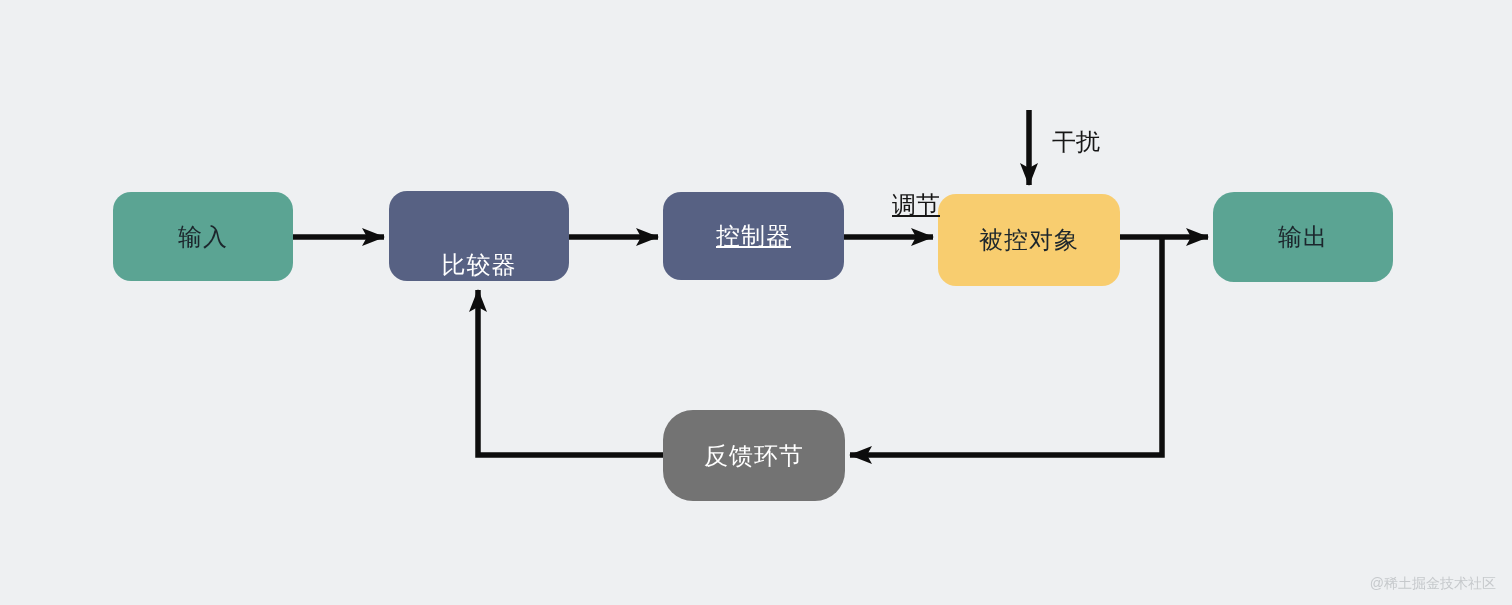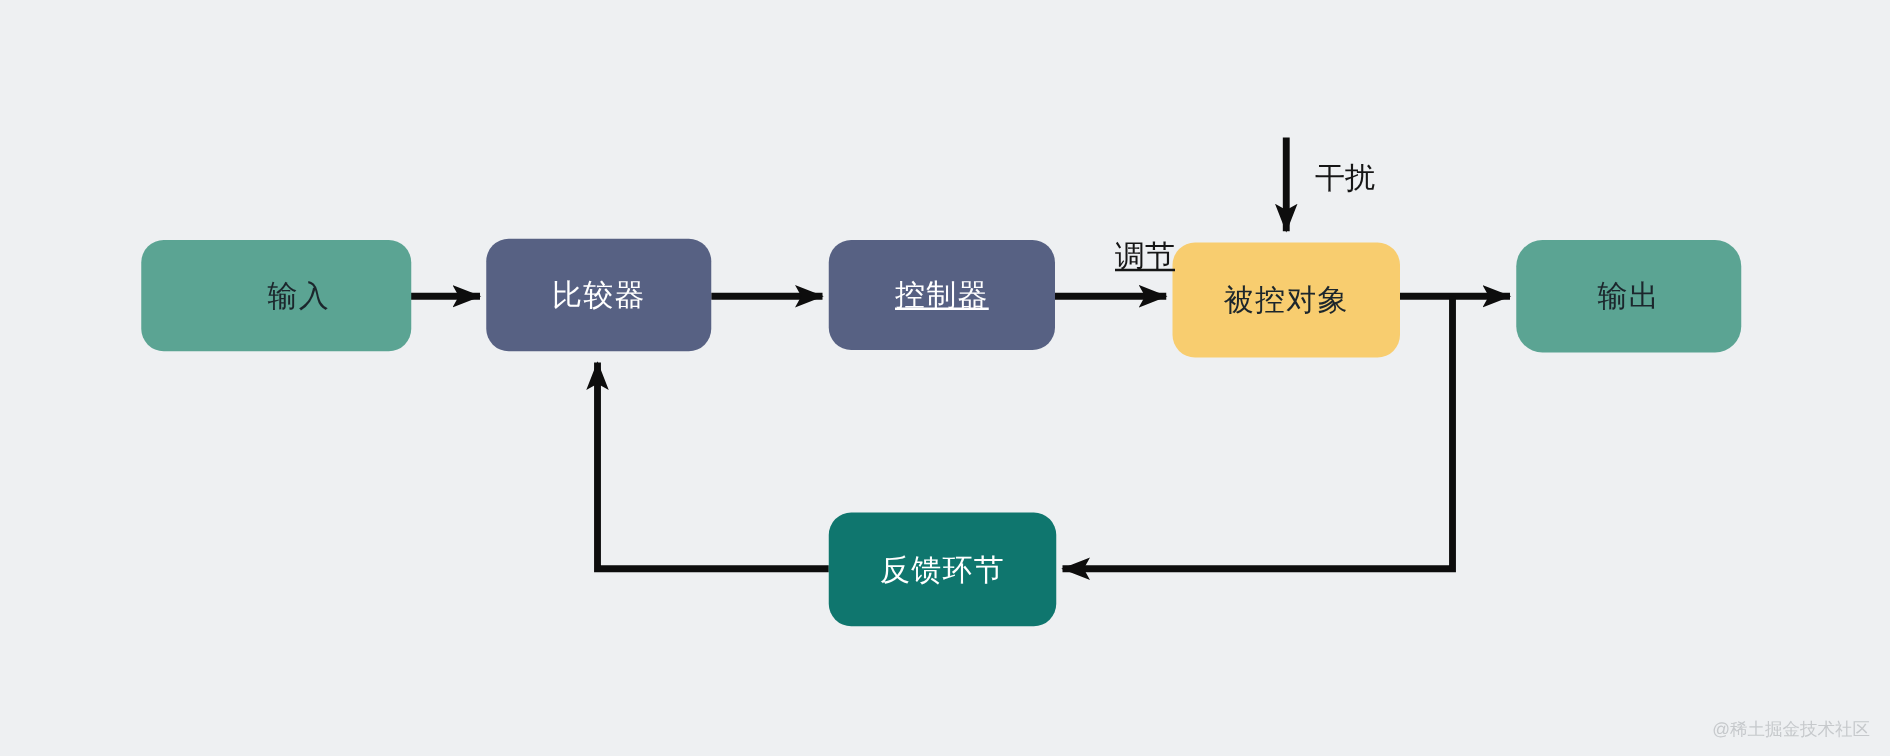--- a/index.html
+++ b/index.html
@@ -28,21 +28,21 @@
     justify-content: center;
     border-radius: 18px;
     font-size: 24px;
     letter-spacing: 1px;
     user-select: none;
   }
   .node.dark-text  { color: #1c262c; }
   .node.light-text { color: #ffffff; }
 
   #node-input      { left: 113px;  top: 192px; width: 180px; height: 89px; }
-  #node-comparator { left: 389px;  top: 191px; width: 180px; height: 90px; }
+  #node-comparator { left: 389px;  top: 191px; width: 180px; height: 90px; align-items: flex-end; }
   #node-controller { left: 663px;  top: 192px; width: 181px; height: 88px; }
   #node-plant      { left: 938px;  top: 194px; width: 182px; height: 92px; }
   #node-output     { left: 1213px; top: 192px; width: 180px; height: 90px; }
   #node-feedback   { left: 663px;  top: 410px; width: 182px; height: 91px; }
 
   .edge-label {
     position: absolute;
     font-size: 24px;
     color: #161616;
     white-space: nowrap;
@@ -82,41 +82,41 @@
       <line x1="1120" y1="237" x2="1208" y2="237" marker-end="url(#ah)"></line>
 
       <line x1="1029" y1="110" x2="1029" y2="185" marker-end="url(#ah)"></line>
 
       <polyline points="1162,237 1162,455 850,455" marker-end="url(#ah)"></polyline>
 
       <polyline points="663,455 478,455 478,290" marker-end="url(#ah)"></polyline>
     </g>
   </svg>
 
-  <div class="node dark-text" id="node-input" style="background-color: rgb(91, 164, 147); padding-left: 36px;">
+  <div class="node dark-text" id="node-input" style="background-color: rgb(91, 164, 147);">
     <span>输入</span>
   </div>
 
   <div class="node light-text" id="node-comparator" style="background-color: rgb(87, 97, 131);">
     <span>比较器</span>
   </div>
 
   <div class="node light-text" id="node-controller" style="background-color: rgb(87, 97, 131); text-decoration: underline;">
     <span>控制器</span>
   </div>
 
   <div class="node dark-text" id="node-plant" style="background-color: rgb(248, 205, 111);">
     <span>被控对象</span>
   </div>
 
   <div class="node dark-text" id="node-output" style="background-color: rgb(91, 164, 147); border-radius: 21px;">
     <span>输出</span>
   </div>
 
-  <div class="node light-text" id="node-feedback" style="background-color: #0f766e;">
+  <div class="node light-text" id="node-feedback" style="background-color: #737373; border-radius: 30px;">
     <span>反馈环节</span>
   </div>
 
   <div class="edge-label" id="label-regulate">调节</div>
 
   <div class="edge-label" id="label-disturbance">干扰</div>
 
   <div class="watermark">@稀土掘金技术社区</div>
 
 </div>

